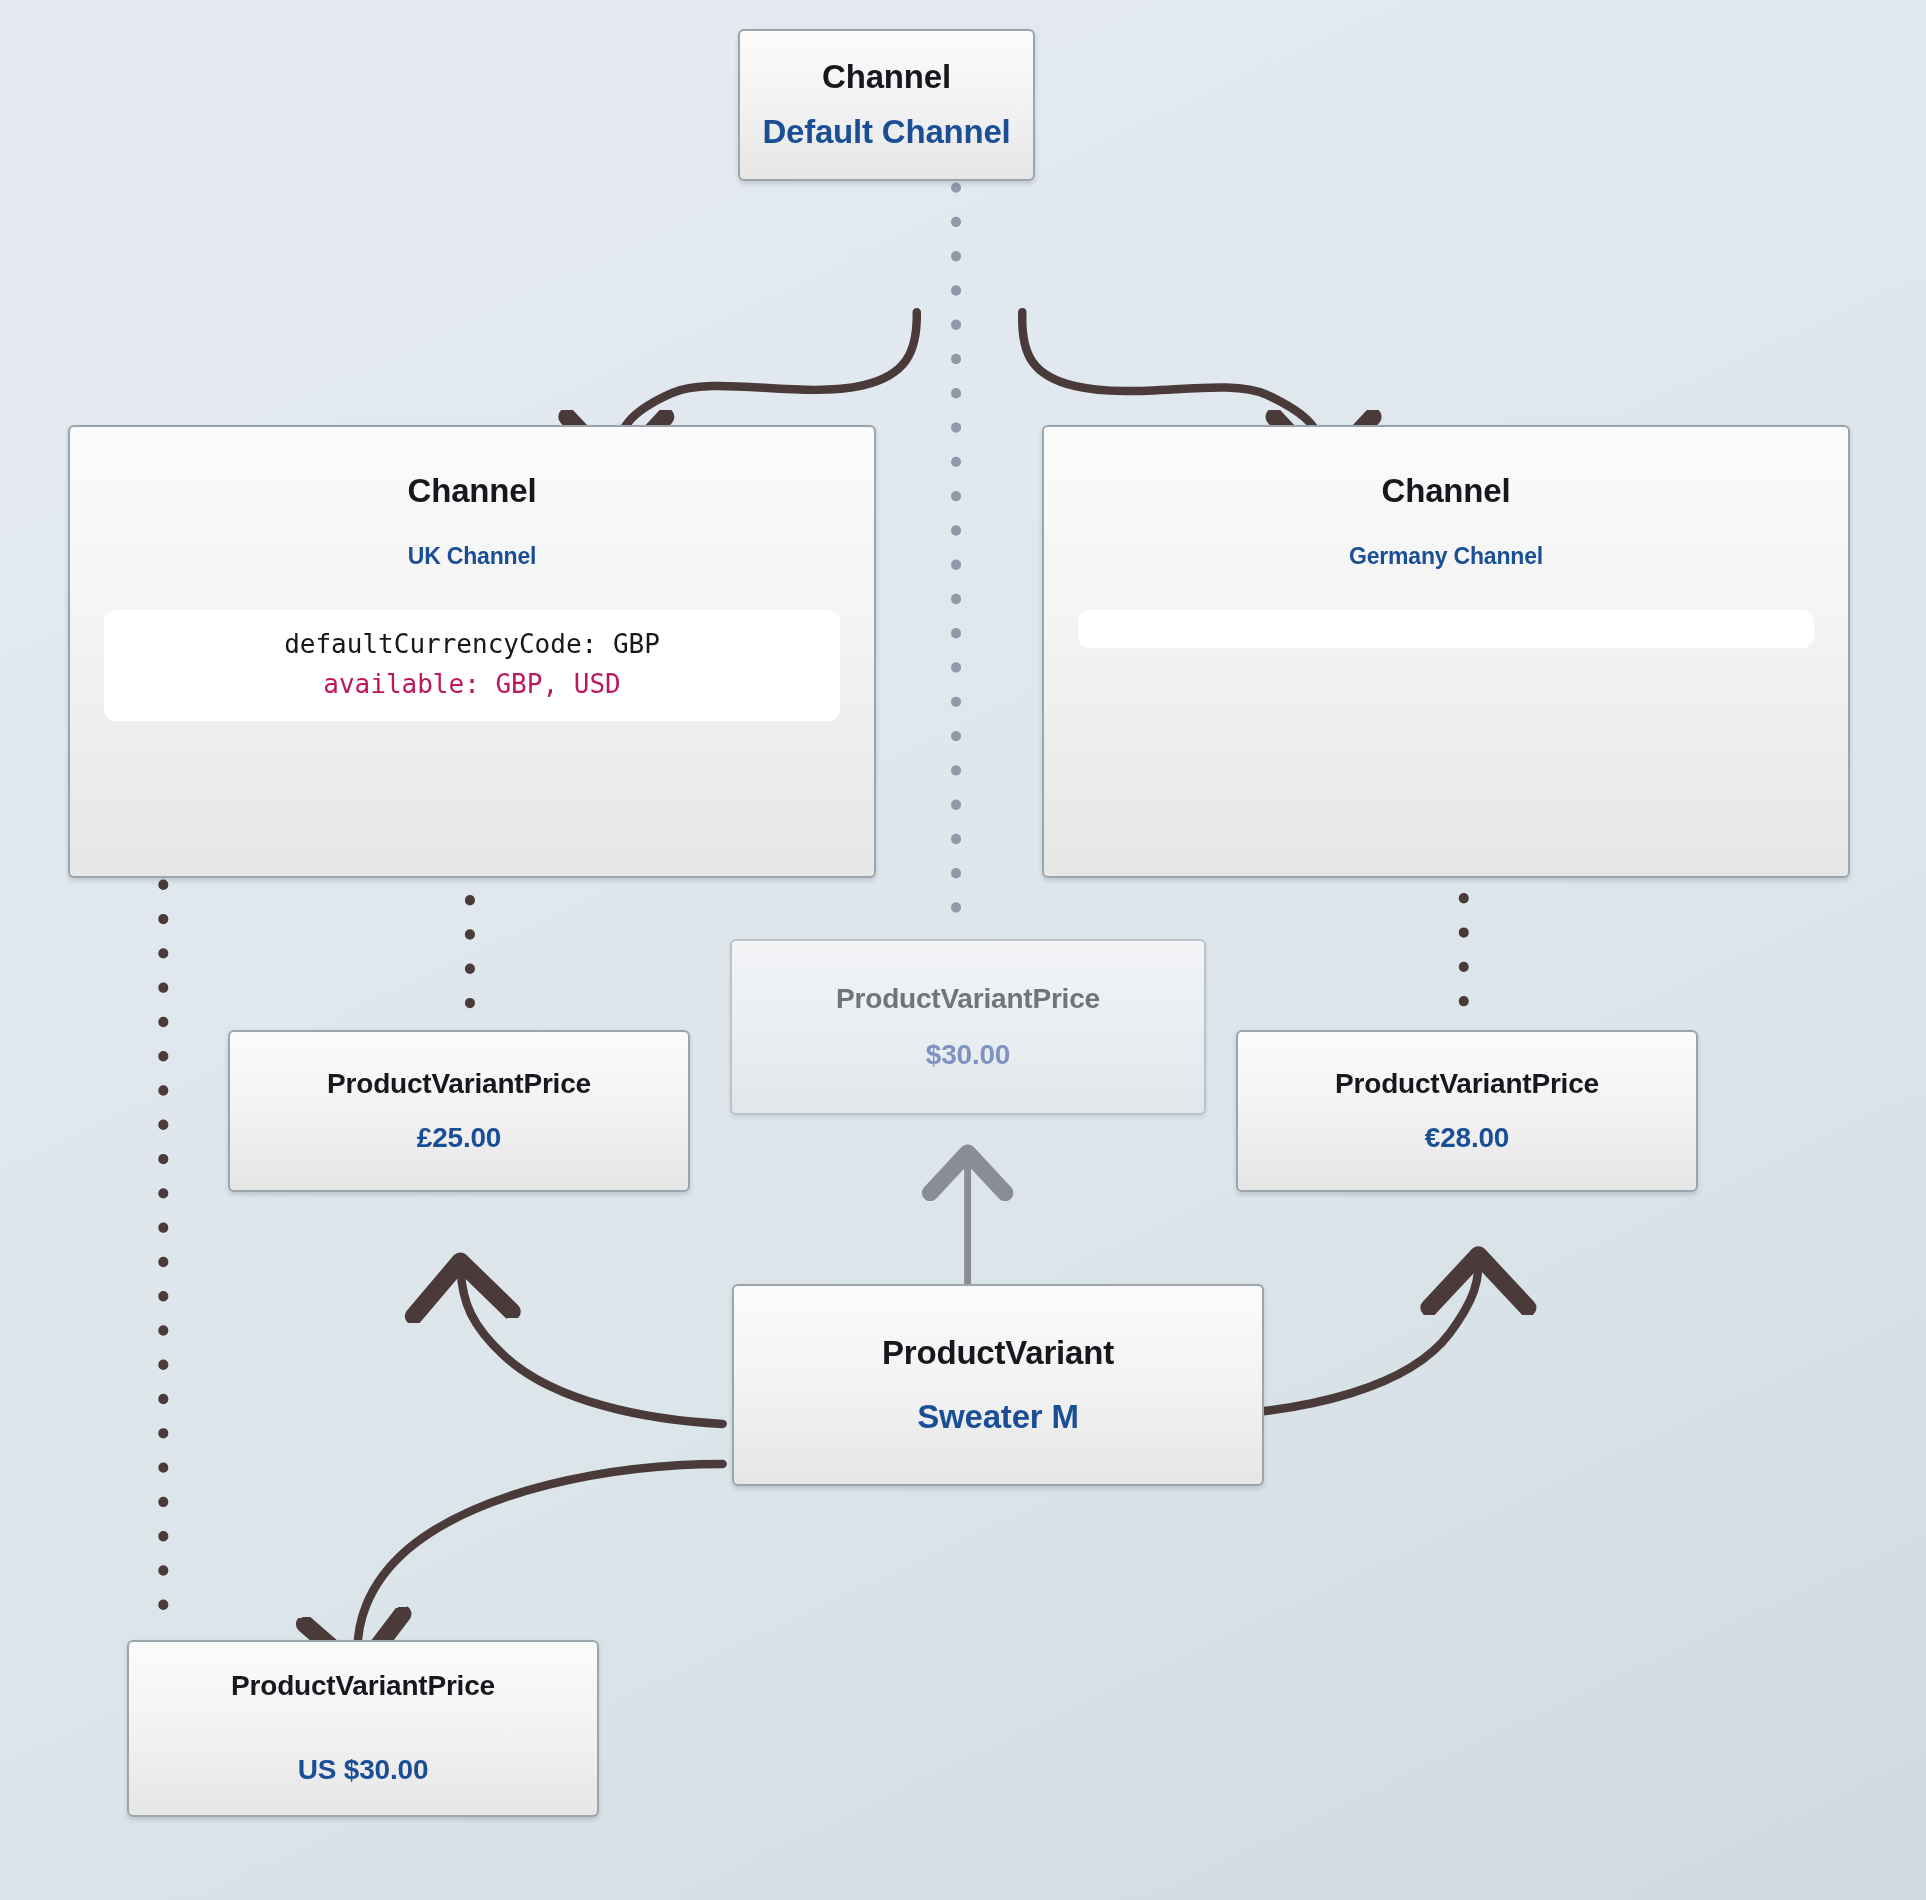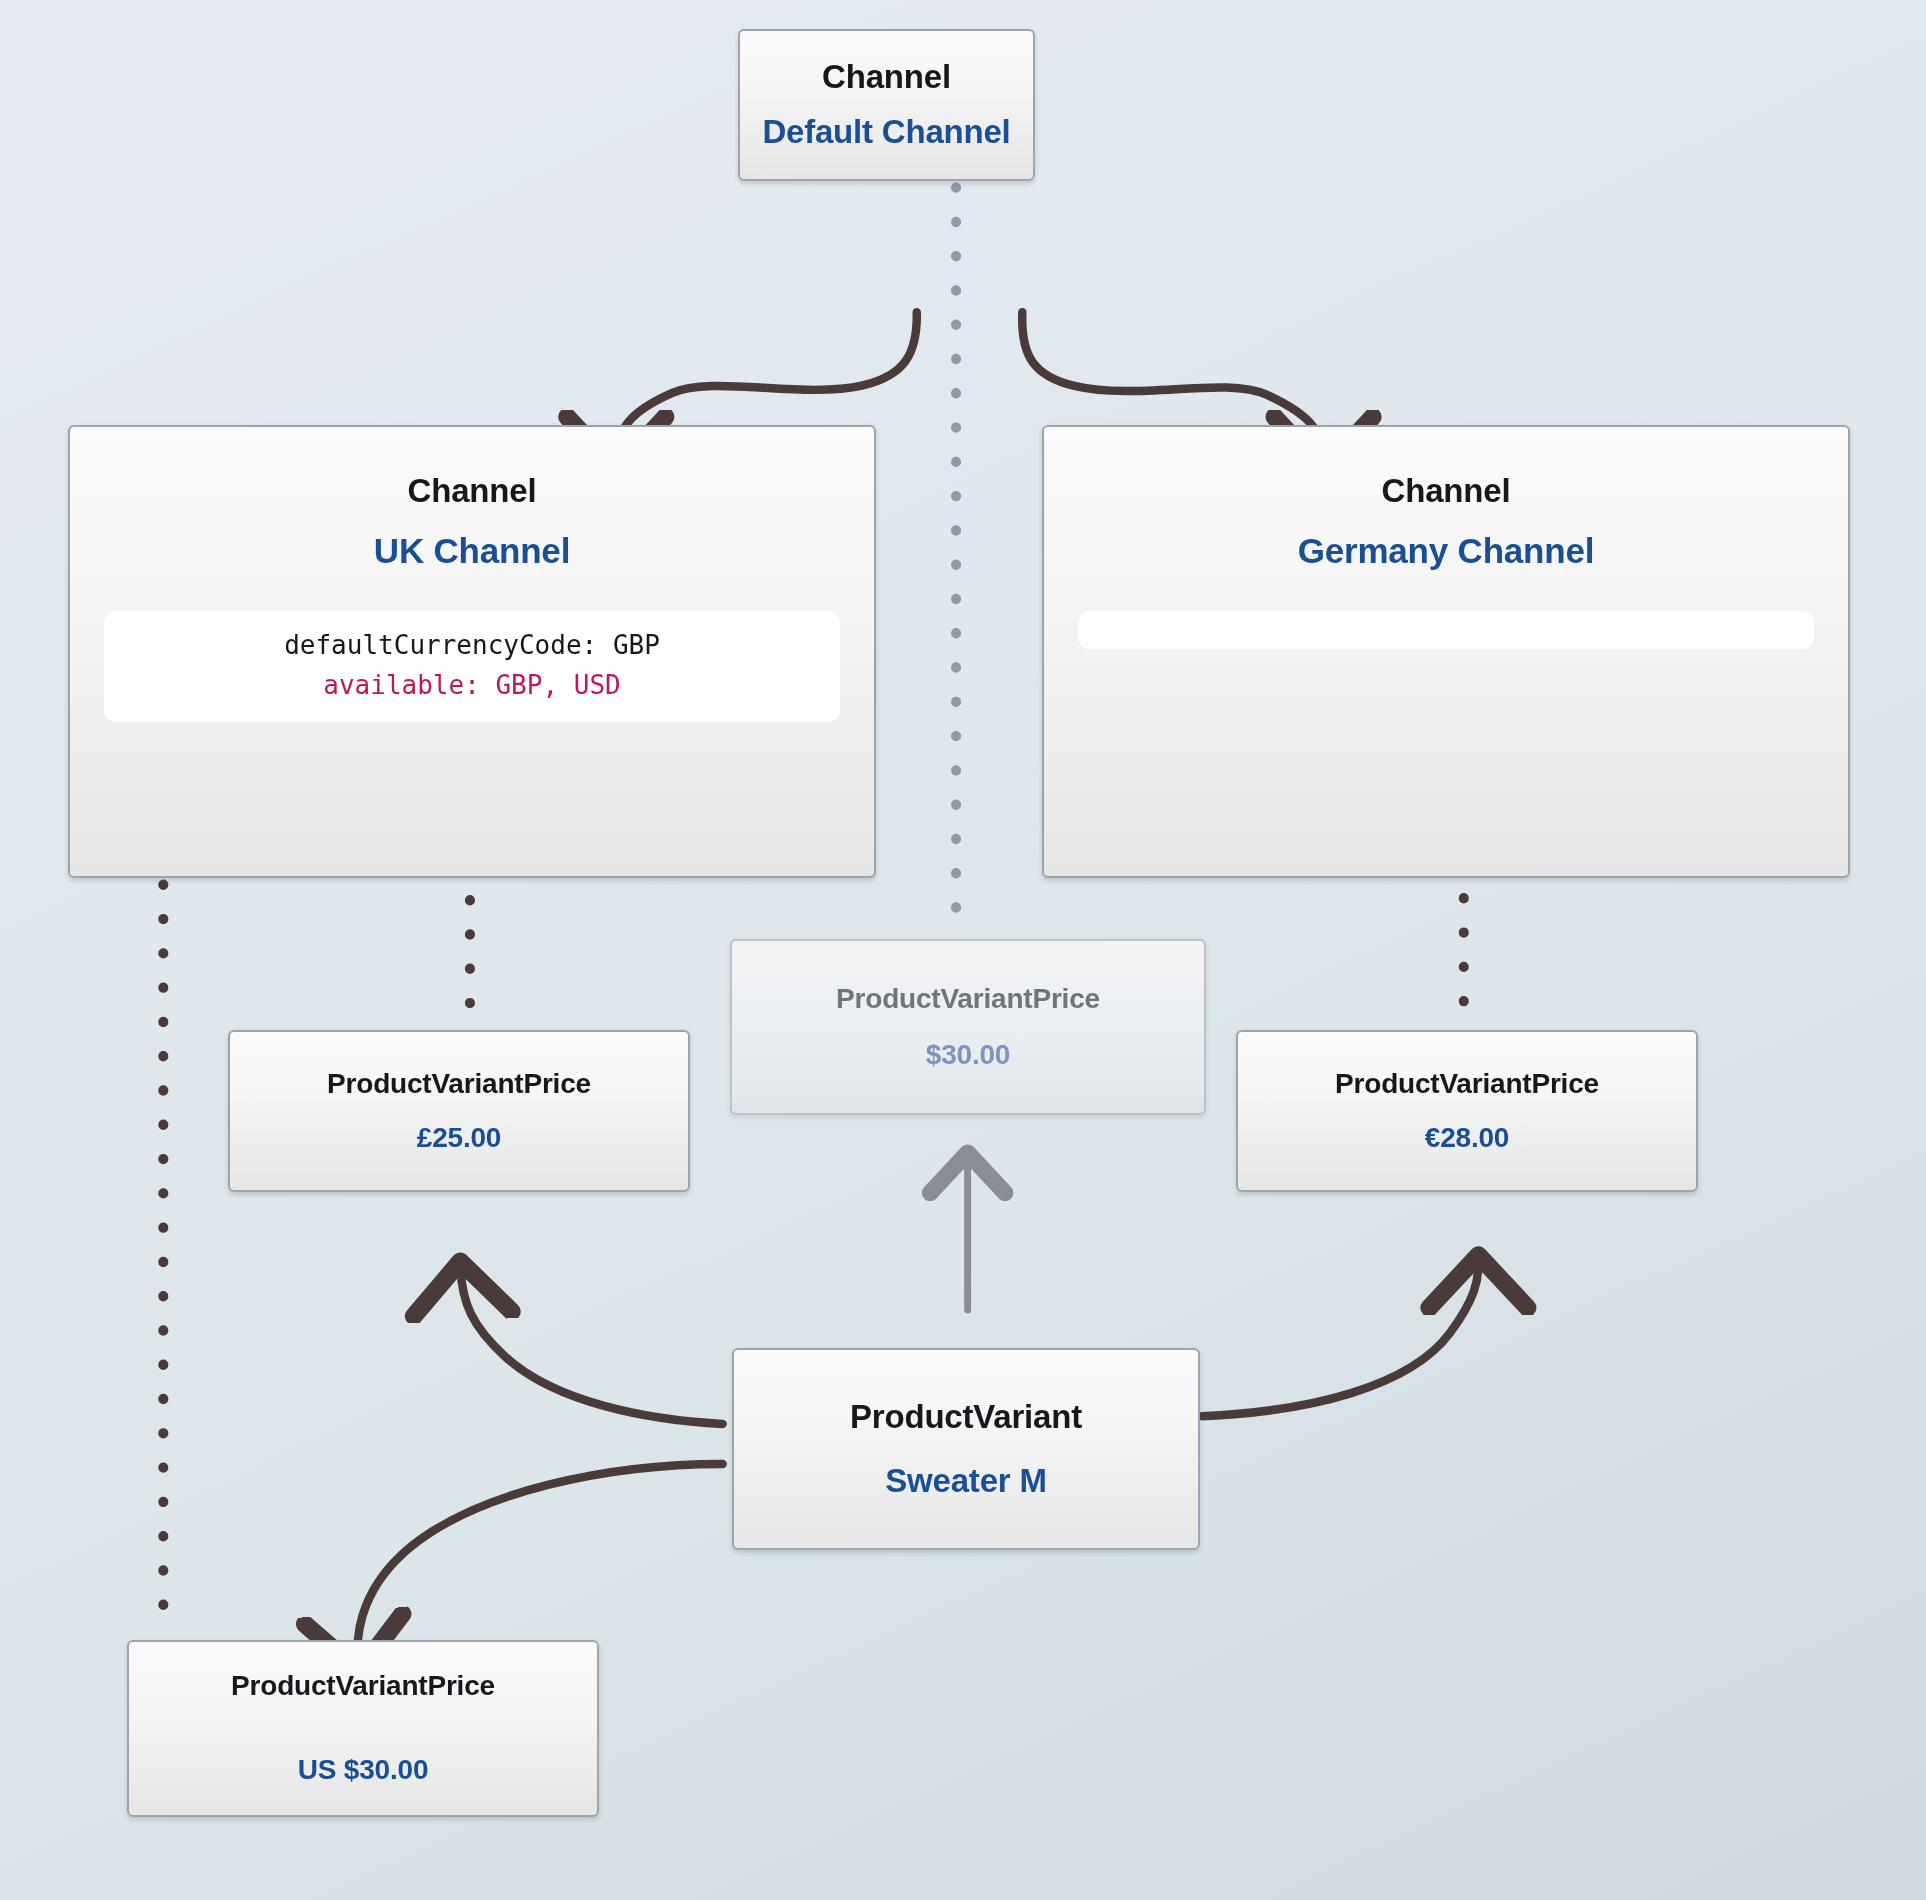--- a/index.html
+++ b/index.html
@@ -55,21 +55,21 @@
   
   .n-top { width: 297px; height: 152px; left: 738px; top: 29px; }
   .n-top .ntitle { font-size: 33px; margin-bottom: 18.5px; }
   .n-top .nsub   { font-size: 33px; }
 
   .n-chan { width: 808px; height: 453px; top: 425px; padding: 26px 34px 0 34px;
             justify-content: flex-start; }
   .n-uk   { left: 68px; }
   .n-de   { left: 1042px; }
   .n-chan .ntitle { font-size: 33px; margin-top: 20px; }
-  .n-chan .nsub   { font-size: 35px; margin-top: 23px; }
+  .n-chan .nsub   { font-size: 23px; margin-top: 35px; }
 
   .codebox {
     width: 100%;
     box-sizing: border-box;
     margin-top: 40px;
     background: #ffffff;
     border-radius: 12.3px;
     padding: 18.5px 20px 20px 20px;
     text-align: center;
     font-family: "DejaVu Sans Mono", "Liberation Mono", monospace;
@@ -102,21 +102,21 @@
   .n-ghost {
     left: 730px; top: 939px; width: 476px; height: 176px;
     border-color: #b9c2c9;
     background: linear-gradient(180deg, #f2f4f6 0%, #eceff2 45%, #e2e6ea 100%);
     box-shadow: 0 2.3px 4.6px rgba(90, 105, 120, 0.14);
     z-index: 2;
   }
   .n-ghost .ntitle { font-size: 28px; color: #6e757c; margin-bottom: 25px; }
   .n-ghost .nsub   { font-size: 28px; color: #7f92c2; }
 
-  .n-variant { width: 468px; height: 202px; left: 732px; top: 1348px; }
+  .n-variant { width: 532px; height: 202px; left: 732px; top: 1284px; }
   .n-variant .ntitle { font-size: 33px; margin-bottom: 28px; }
   .n-variant .nsub   { font-size: 33px; }
 </style>
 </head>
 <body>
 
 <div id="stage">
 
   <svg id="edges" viewBox="0 0 2500 2467">
     <defs>

